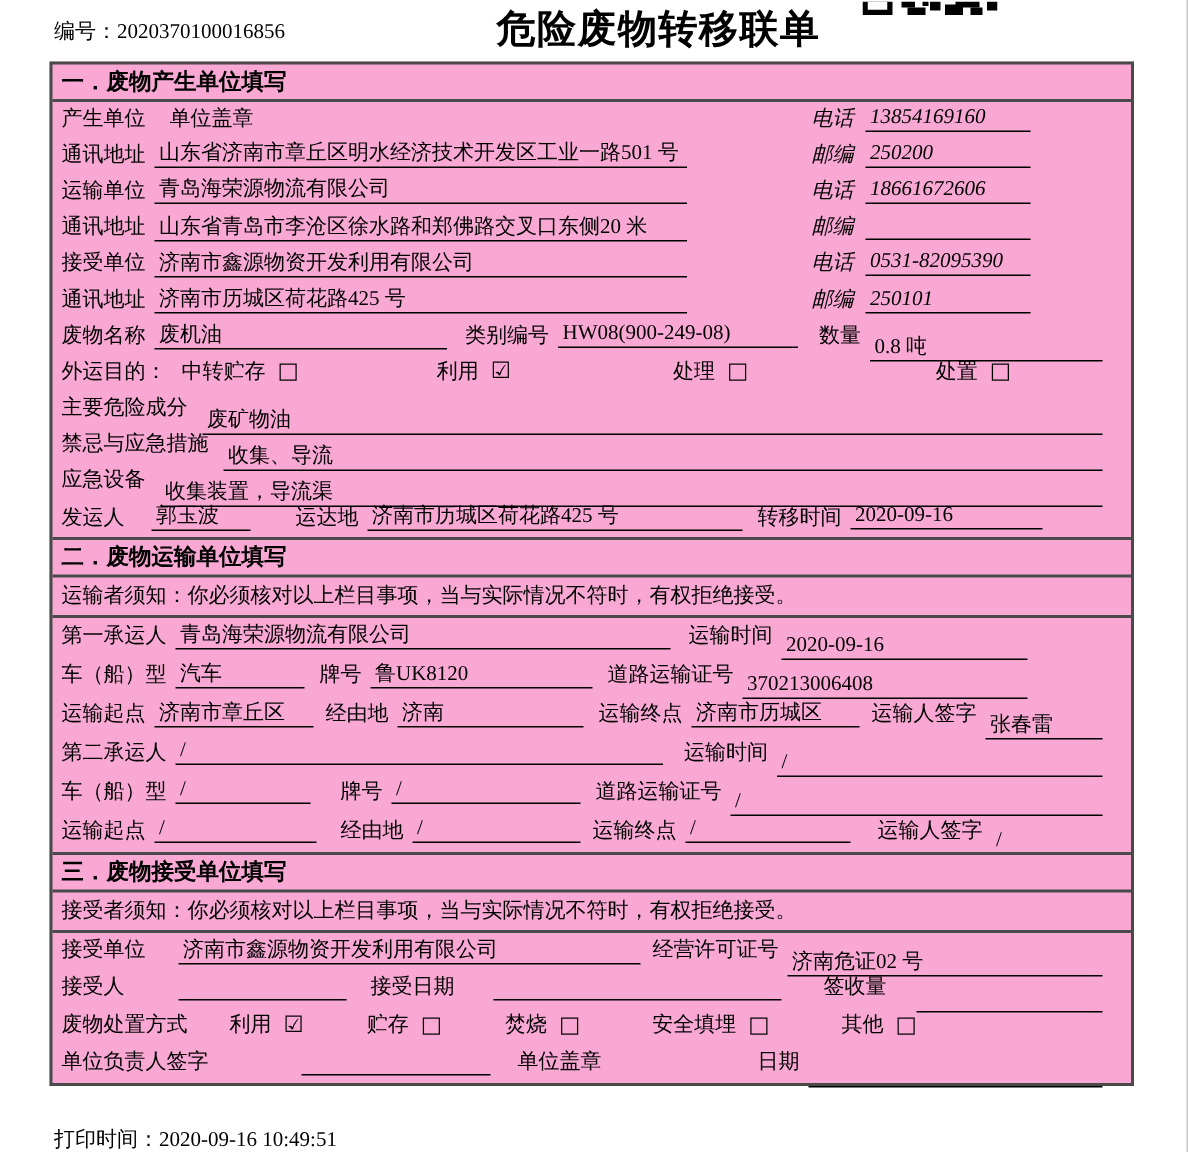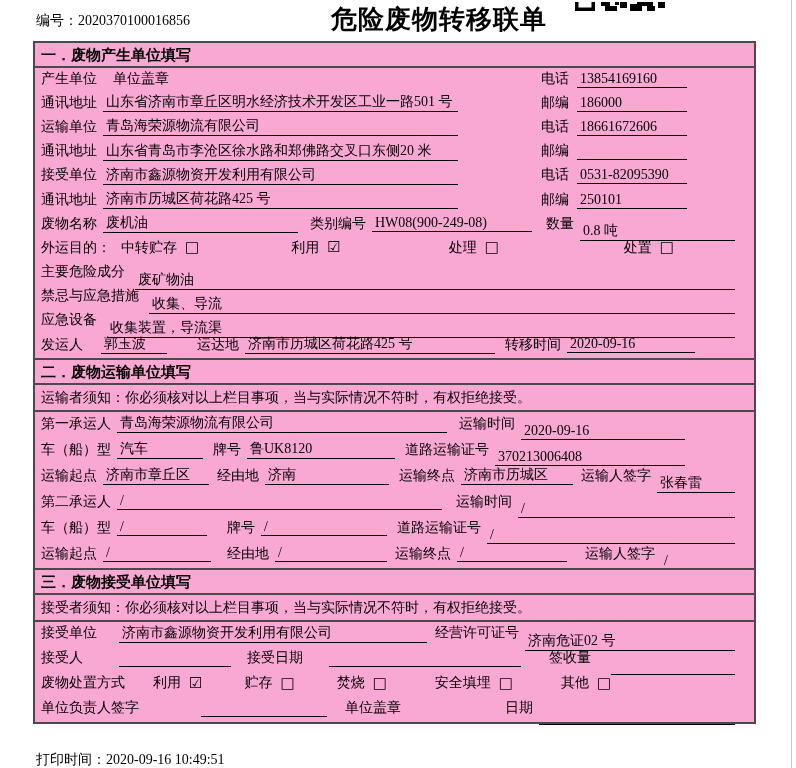--- a/index.html
+++ b/index.html
@@ -33,21 +33,21 @@
     display:flex;align-items:center;box-sizing:border-box;
     padding:0 19px 3px 6px;flex:0 0 auto;white-space:nowrap;
   }
   .r1{height:24.2px;} .r2{height:26px;} .r3{height:25px;}
   .lbl{white-space:nowrap;flex:0 0 auto;}
   .fld{
     border-bottom:1px solid #000;min-height:17px;box-sizing:border-box;
     padding:0 3px;margin-left:6px;white-space:nowrap;overflow:hidden;flex:0 0 auto;
   }
   .grow{flex:1 1 auto;margin-top:16px;}
-  .rcol{margin-left:auto;margin-right:48px;display:flex;align-items:flex-end;width:146px;flex:0 0 auto;}
+  .rcol{margin-left:auto;margin-right:48px;display:flex;align-items:flex-end;width:146px;flex:0 0 auto;font-style:italic;}
   .rcol .lbl{margin-right:4px;}
   .rcol .fld{flex:1 1 auto;margin-left:4px;}
   .opt{display:inline-flex;align-items:center;flex:0 0 auto;}
   .cb{font-family:"DejaVu Sans",sans-serif;font-size:15px;margin-left:8px;line-height:1;}
   .print-time{position:absolute;left:36px;top:751px;white-space:nowrap;font-size:14px;}
 </style>
 </head>
 <body>
 
 <div class="page-edge"></div>
@@ -82,21 +82,21 @@
       <span class="lbl">电话</span>
       <span class="fld">13854169160</span>
     </span>
   </div>
 
   <div class="frow r1">
     <span class="lbl">通讯地址</span>
     <span class="fld" style="width:355px">山东省济南市章丘区明水经济技术开发区工业一路501 号</span>
     <span class="rcol">
       <span class="lbl">邮编</span>
-      <span class="fld">186000</span>
+      <span class="fld">250200</span>
     </span>
   </div>
 
   <div class="frow r1">
     <span class="lbl">运输单位</span>
     <span class="fld" style="width:355px">青岛海荣源物流有限公司</span>
     <span class="rcol">
       <span class="lbl">电话</span>
       <span class="fld">18661672606</span>
     </span>

